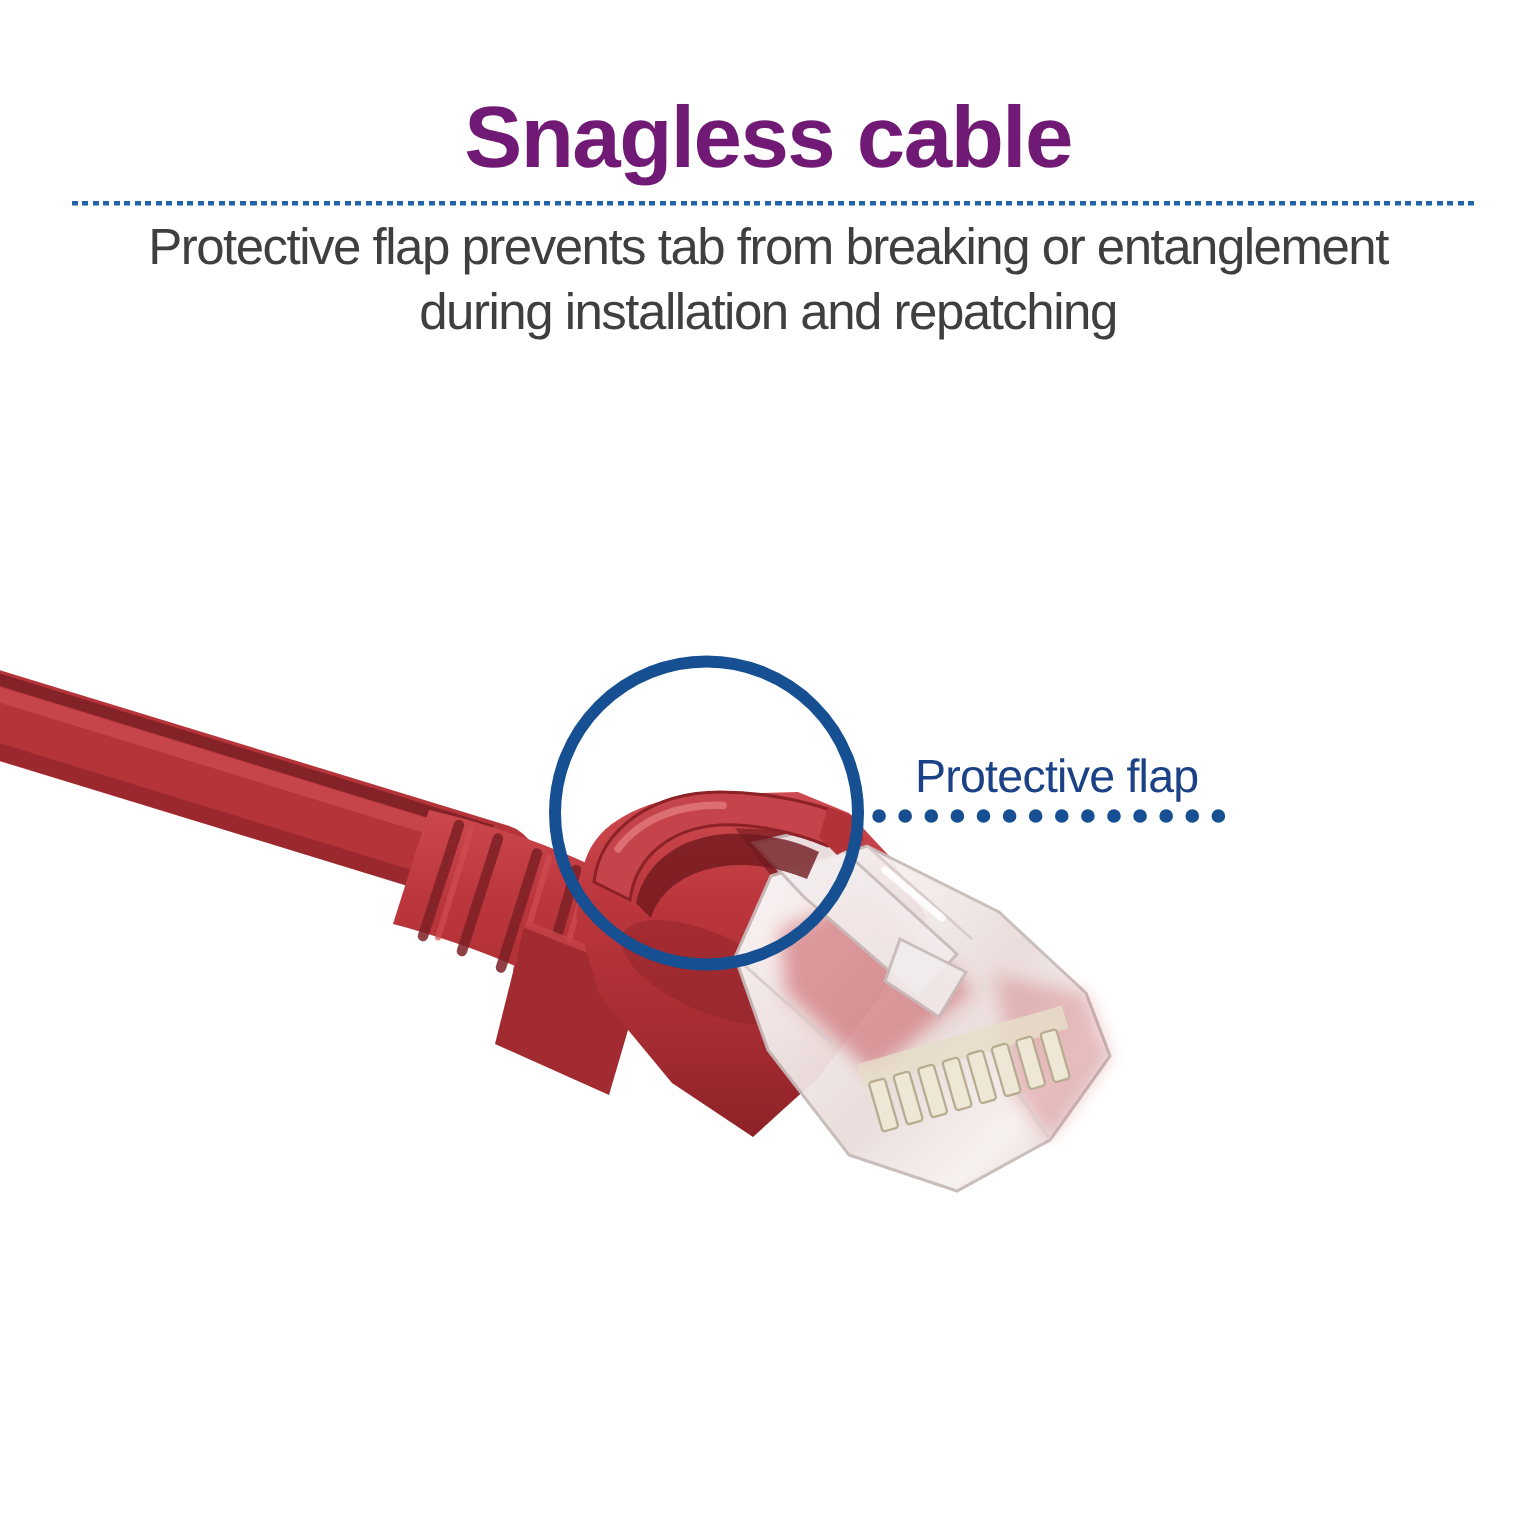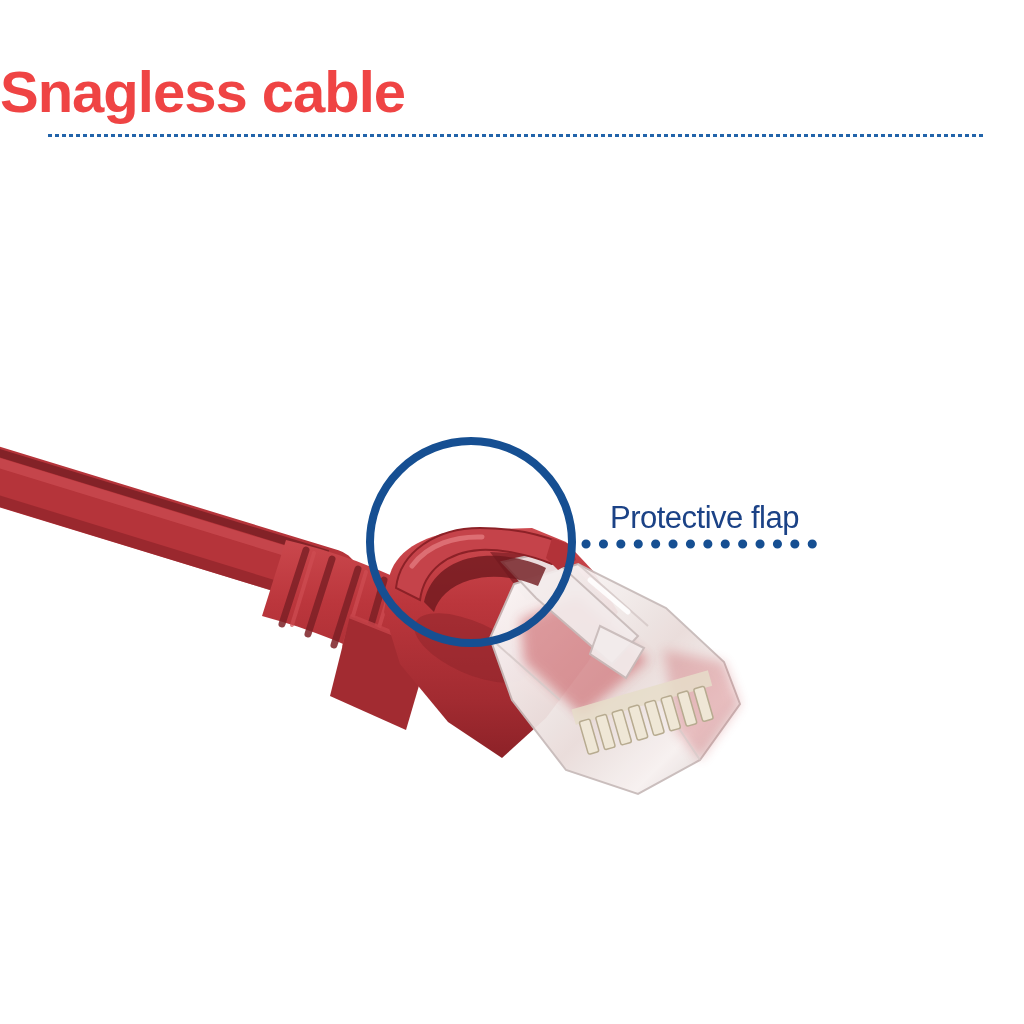--- a/index.html
+++ b/index.html
@@ -20,26 +20,26 @@
     top: 0; left: 0;
     width: 1024px;
     height: 1024px;
     z-index: 1;
   }
   .title {
     position: absolute;
     top: 60px;
     left: 0;
     width: 100%;
-    text-align: left;
+    text-align: center;
     font-size: 58px;
     line-height: 1.1;
     font-weight: bold;
     letter-spacing: -1px;
-    color: #ef4444;
+    color: #701a75;
     z-index: 2;
   }
   .separator {
     position: absolute;
     top: 134px;
     left: 48px;
     width: 938px;
     height: 3px;
     background: repeating-linear-gradient(90deg, #2264aa 0 4px, transparent 4px 7px);
     z-index: 2;
@@ -161,16 +161,20 @@
 
     <circle cx="471" cy="542" r="101" fill="none" stroke="#164f92" stroke-width="8"></circle>
 
     <path d="M 586 544 L 828 544" stroke="#164f92" stroke-width="9" stroke-linecap="round" stroke-dasharray="0.1 17.3" fill="none"></path>
   </svg>
 
   <div class="title">Snagless cable</div>
 
   <div class="separator"></div>
 
+  <div class="subtitle">
+    <div>Protective flap prevents tab from breaking or entanglement</div>
+    <div>during installation and repatching</div>
+  </div>
 
   <div class="flap-label">Protective flap</div>
 
 </div>
 
 </body></html>

